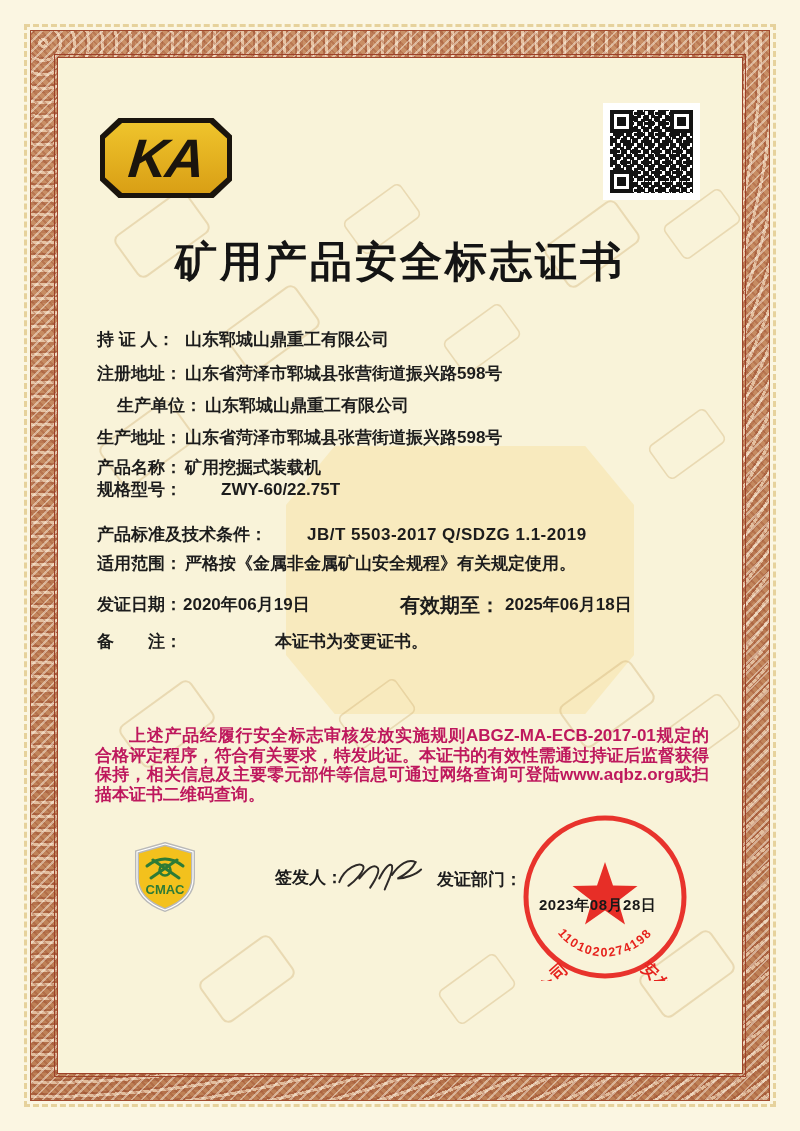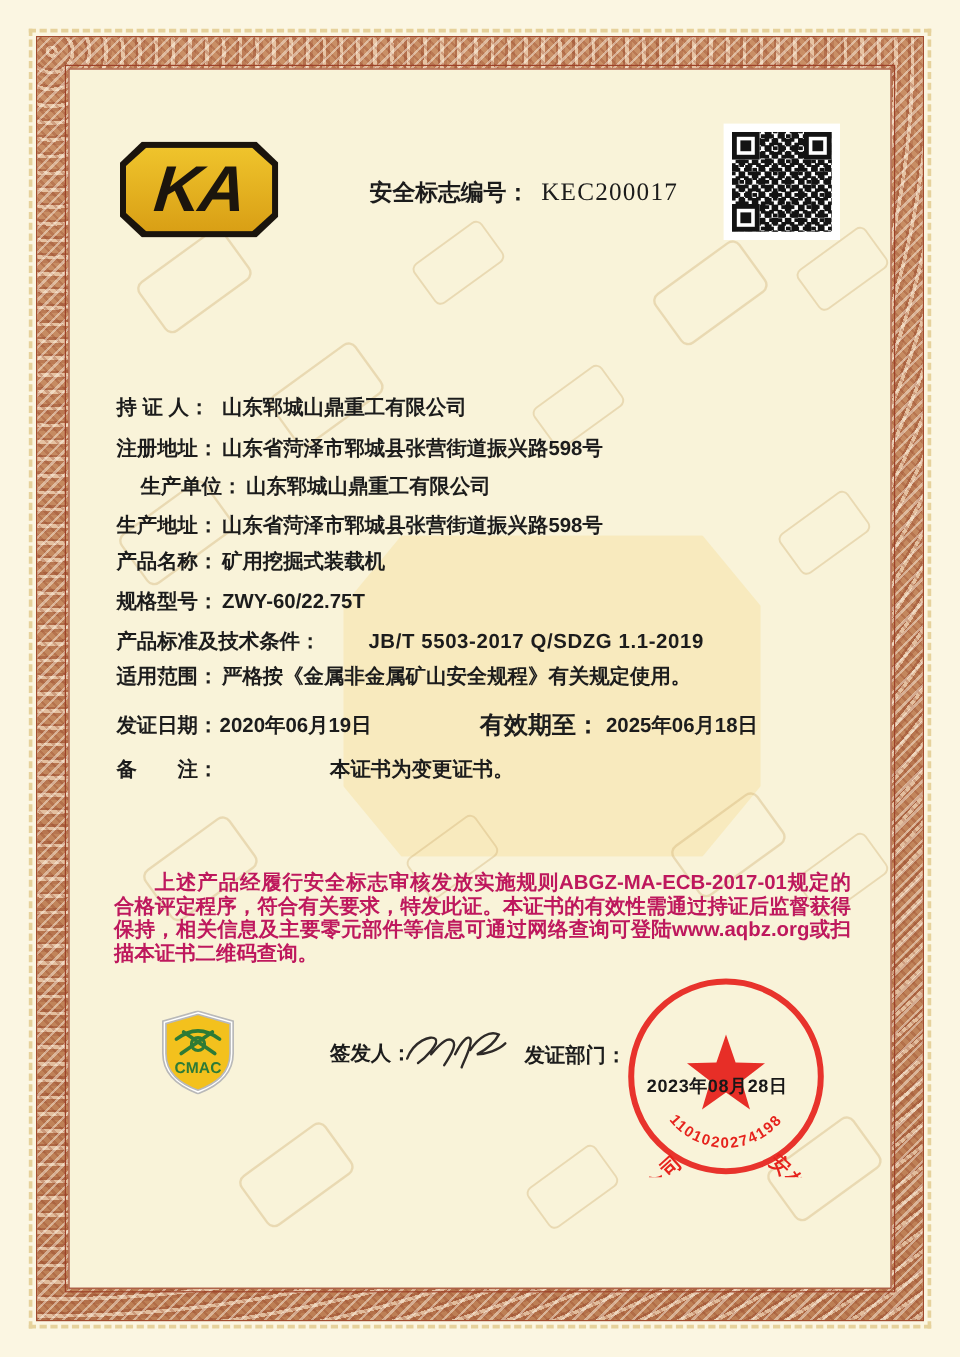--- a/index.html
+++ b/index.html
@@ -76,21 +76,21 @@
     font-family:"DejaVu Serif","Liberation Serif",serif;color:#141414;
   }
   
   .fields{position:absolute;left:97px;top:329px;width:616px;}
   .frow{position:absolute;left:0;display:flex;align-items:baseline;line-height:22px;white-space:nowrap;}
   .flabel{font-size:17px;font-weight:700;width:88px;flex:0 0 auto;}
   .flabel.wide{width:auto;}
   .fvalue{font-size:17px;font-weight:700;}
   .frow.r6 .fvalue{margin-left:40px;letter-spacing:.5px;}
   .r0{top:0;} .r1{top:34px;} .r2{top:66px;margin-left:20px;} .r3{top:98px;} .r4{top:128px;}
-  .r5{top:162px;} .r6{top:195px;} .r7{top:224px;} .r8{top:265px;} .r9{top:302px;}
+  .r5{top:150px;gap:36px;} .r6{top:195px;} .r7{top:224px;} .r8{top:265px;} .r9{top:302px;}
   .d-issue-val{position:absolute;left:86px;}
   .d-valid-lab{position:absolute;left:303px;font-size:20px;font-weight:700;}
   .d-valid-val{position:absolute;left:408px;font-size:17px;font-weight:700;}
   .remark-val{margin-left:90px;}
   
   .statement{
     position:absolute;left:95px;top:726px;width:614px;
     font-size:17px;line-height:19.5px;font-weight:700;
     text-align:justify;text-indent:2em;color:#be185d;
   }
@@ -134,32 +134,29 @@
     <div class="wm" style="left:585px;top:890px;"></div>
   </div>
 
   <div class="content">
 
     <div class="ka-logo">
       <div class="ka-logo-in"></div>
       <div class="ka-letters">KA</div>
     </div>
 
-    <div class="certno">
-      <span class="lab">安全标志编号：</span>
-      <span class="val">KEC200017</span>
-    </div>
 
     <div class="qr">
       <div class="qr-pattern"></div>
       <div class="finder tl"></div>
       <div class="finder tr"></div>
       <div class="finder bl"></div>
     </div>
 
+    <div class="title">矿用产品安全标志证书</div>
 
     <div class="fields">
       <div class="frow r0">
         <span class="flabel">持 证 人：</span>
         <span class="fvalue">山东郓城山鼎重工有限公司</span>
       </div>
       <div class="frow r1">
         <span class="flabel">注册地址：</span>
         <span class="fvalue">山东省菏泽市郓城县张营街道振兴路598号</span>
       </div>

